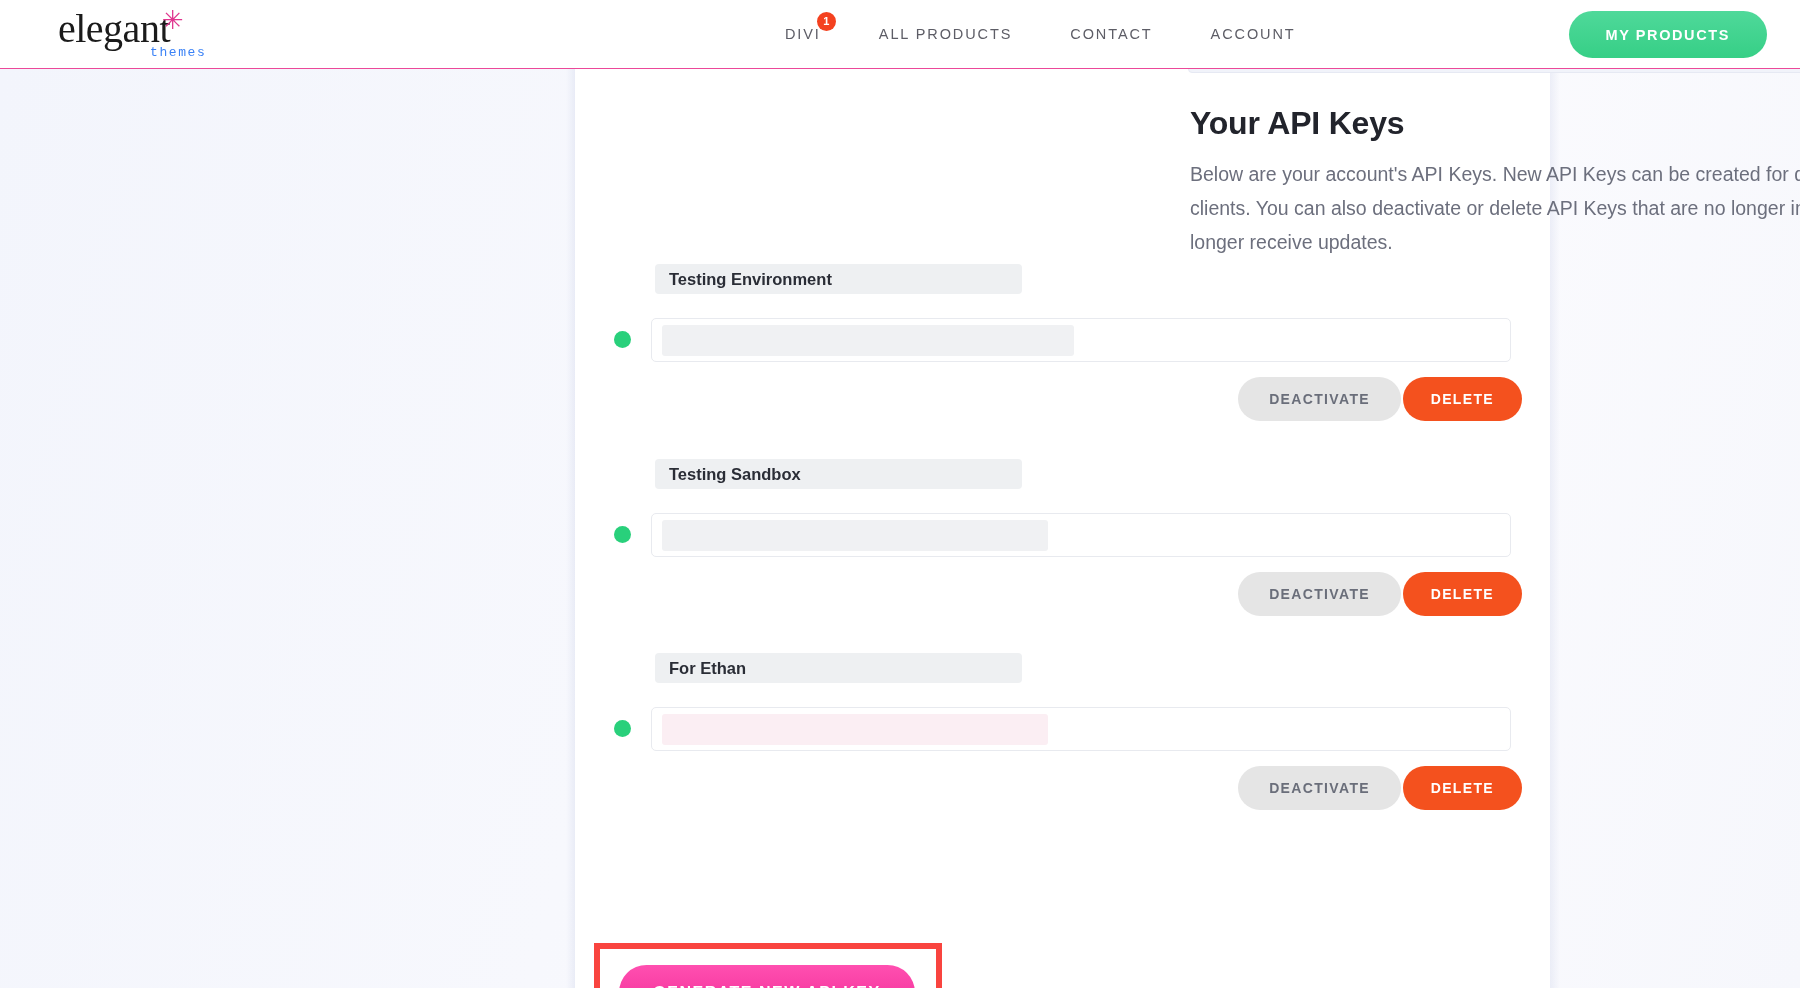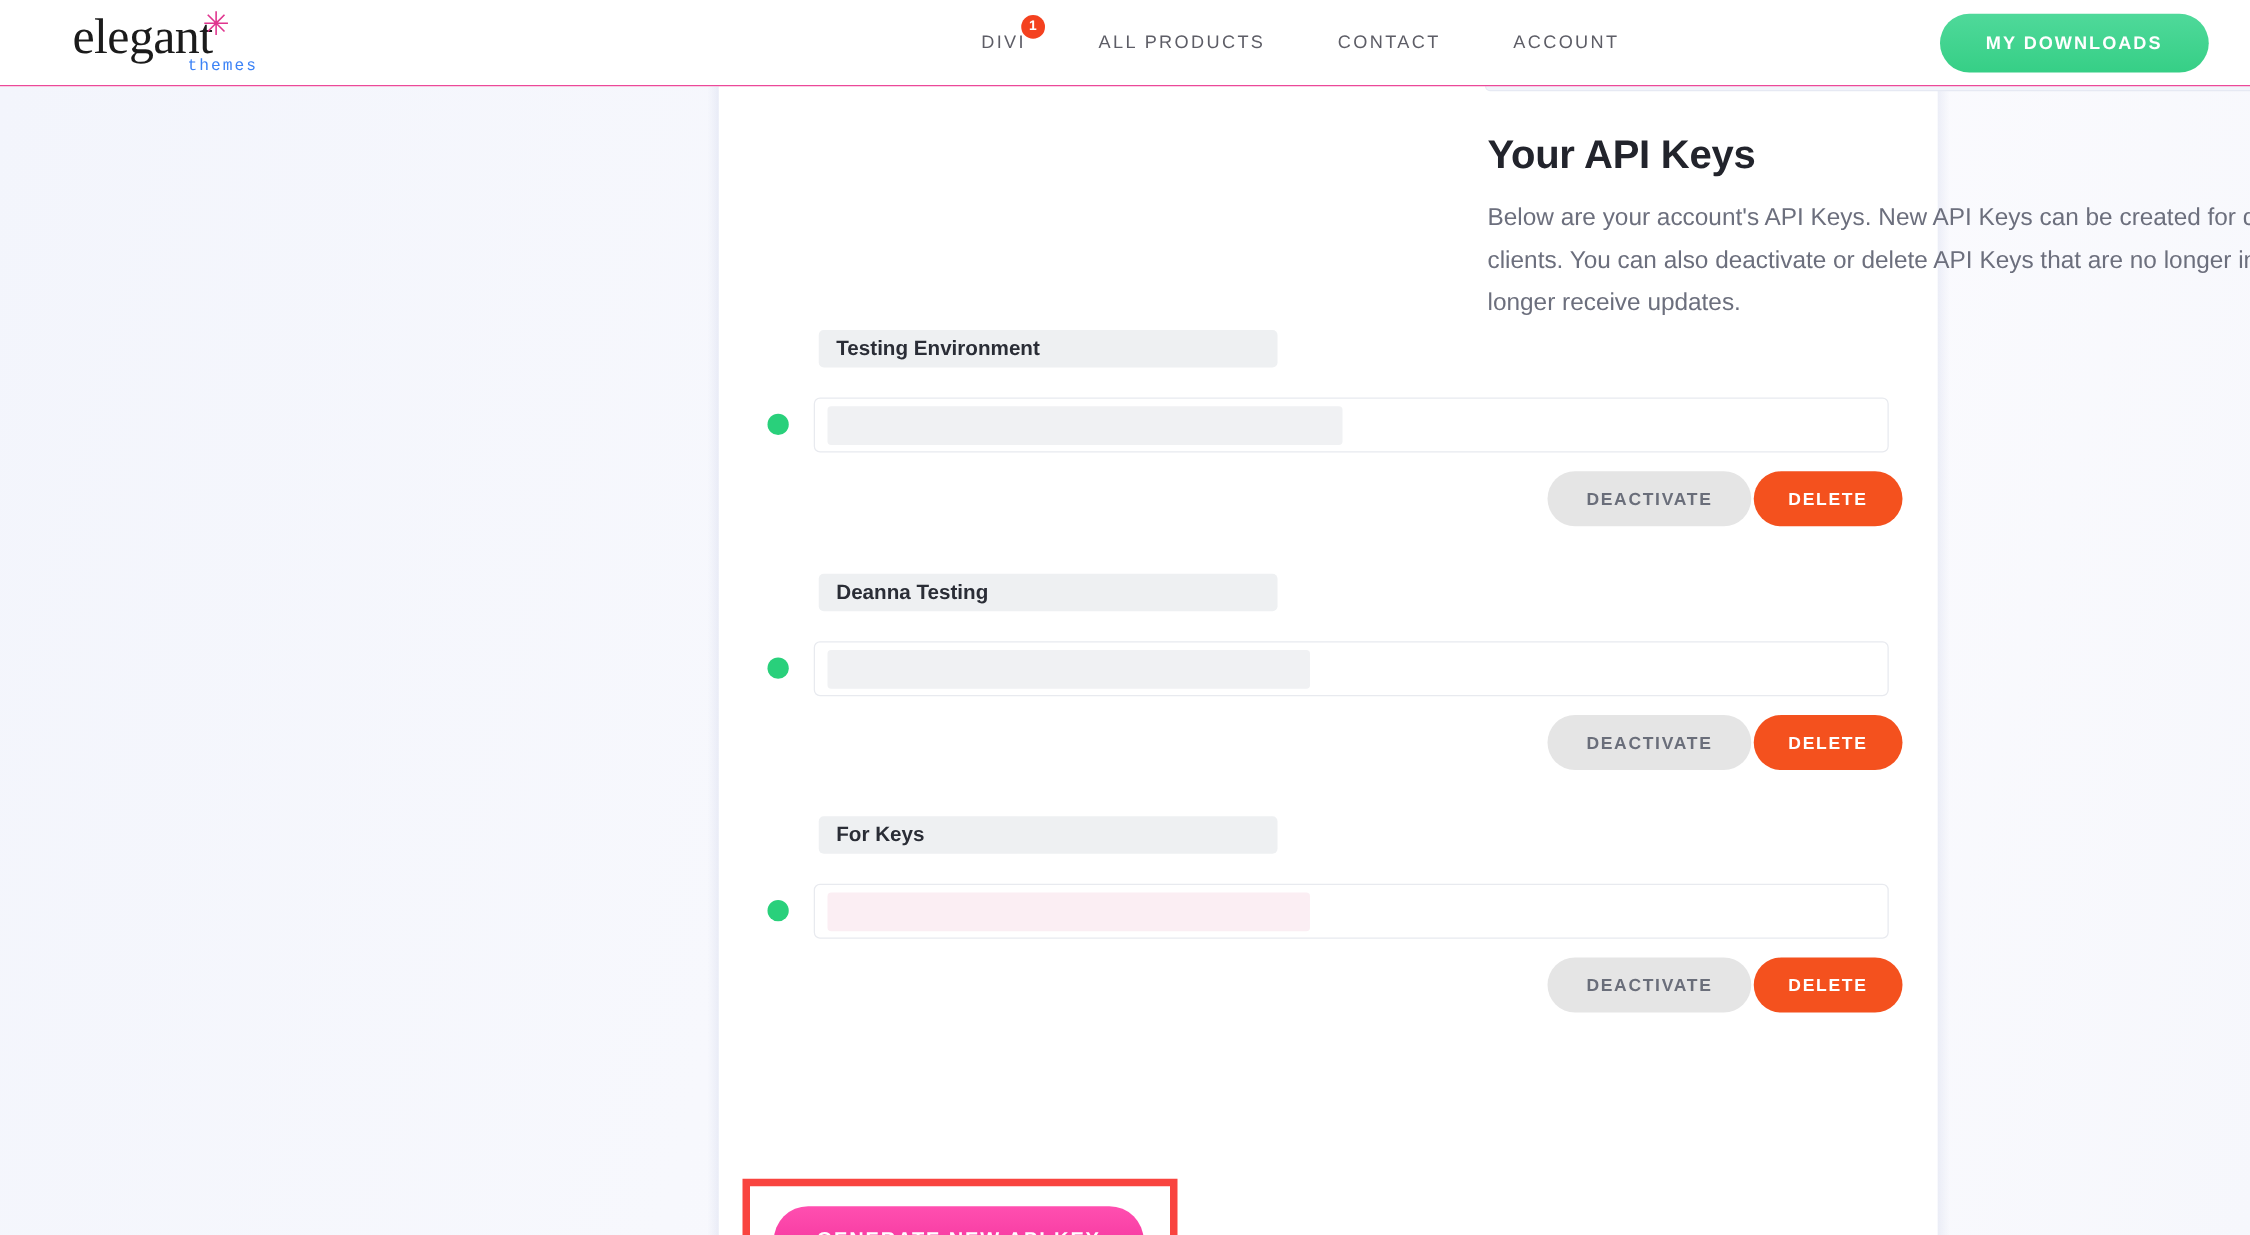--- a/index.html
+++ b/index.html
@@ -202,21 +202,21 @@
   <nav class="main-nav">
     <div class="nav-item">
       <span>DIVI</span>
       <span class="nav-badge">1</span>
     </div>
     <div class="nav-item">ALL PRODUCTS</div>
     <div class="nav-item">CONTACT</div>
     <div class="nav-item">ACCOUNT</div>
   </nav>
 
-  <button class="downloads-btn">MY DOWNLOADS</button>
+  <button class="downloads-btn">MY PRODUCTS</button>
 </div>
 
 <div class="page-body">
 
   <div class="card-shadow-left"></div>
   <div class="card-shadow-right"></div>
 
   <div class="content-card">
 
     <div class="partial-field"></div>
@@ -232,33 +232,33 @@
         <div class="key-field">
           <div class="key-redaction" style="width:48%;background:#f0f1f3"></div>
         </div>
         <div class="btn-row">
           <button class="btn-deactivate">DEACTIVATE</button>
           <button class="btn-delete">DELETE</button>
         </div>
       </div>
 
       <div class="key-block" style="top:390px">
-        <div class="key-label">Deanna Testing</div>
+        <div class="key-label">Testing Sandbox</div>
         <div class="status-dot"></div>
         <div class="key-field">
           <div class="key-redaction" style="width:45%;background:#f0f1f3"></div>
         </div>
         <div class="btn-row">
           <button class="btn-deactivate">DEACTIVATE</button>
           <button class="btn-delete">DELETE</button>
         </div>
       </div>
 
       <div class="key-block" style="top:584px">
-        <div class="key-label">For Keys</div>
+        <div class="key-label">For Ethan</div>
         <div class="status-dot"></div>
         <div class="key-field">
           <div class="key-redaction" style="width:45%;background:#fbeef3"></div>
         </div>
         <div class="btn-row">
           <button class="btn-deactivate">DEACTIVATE</button>
           <button class="btn-delete">DELETE</button>
         </div>
       </div>
 

